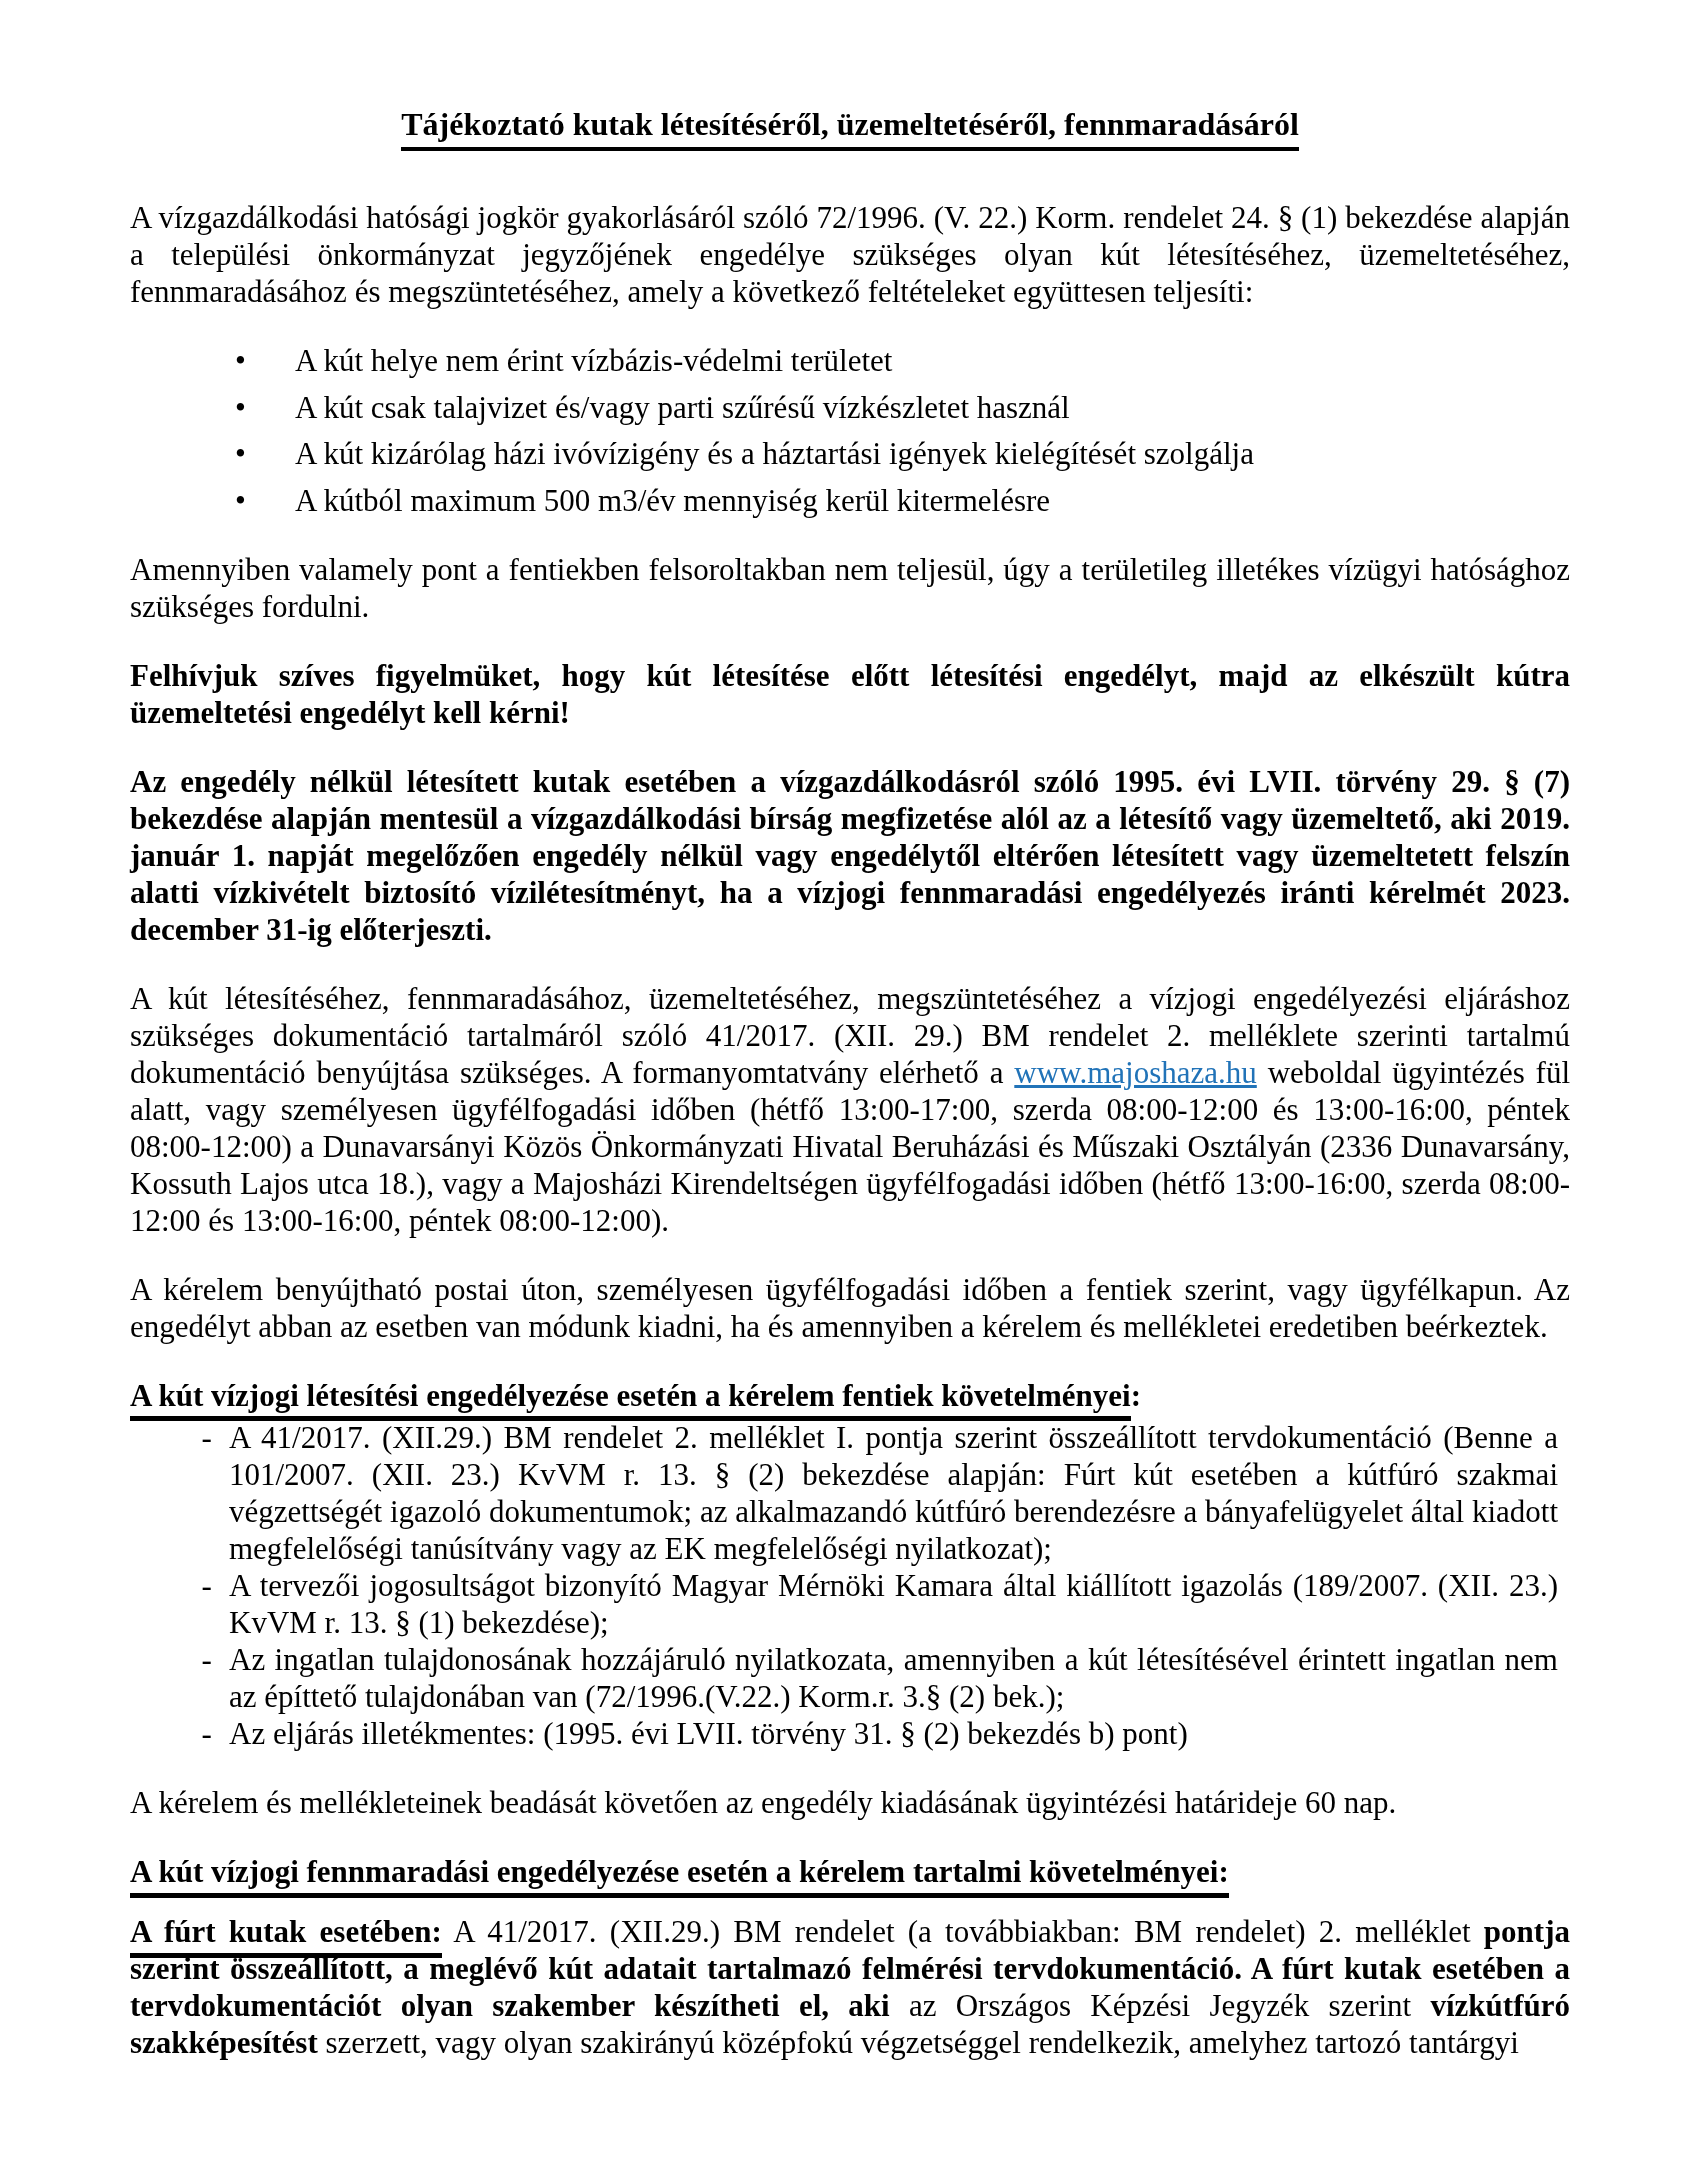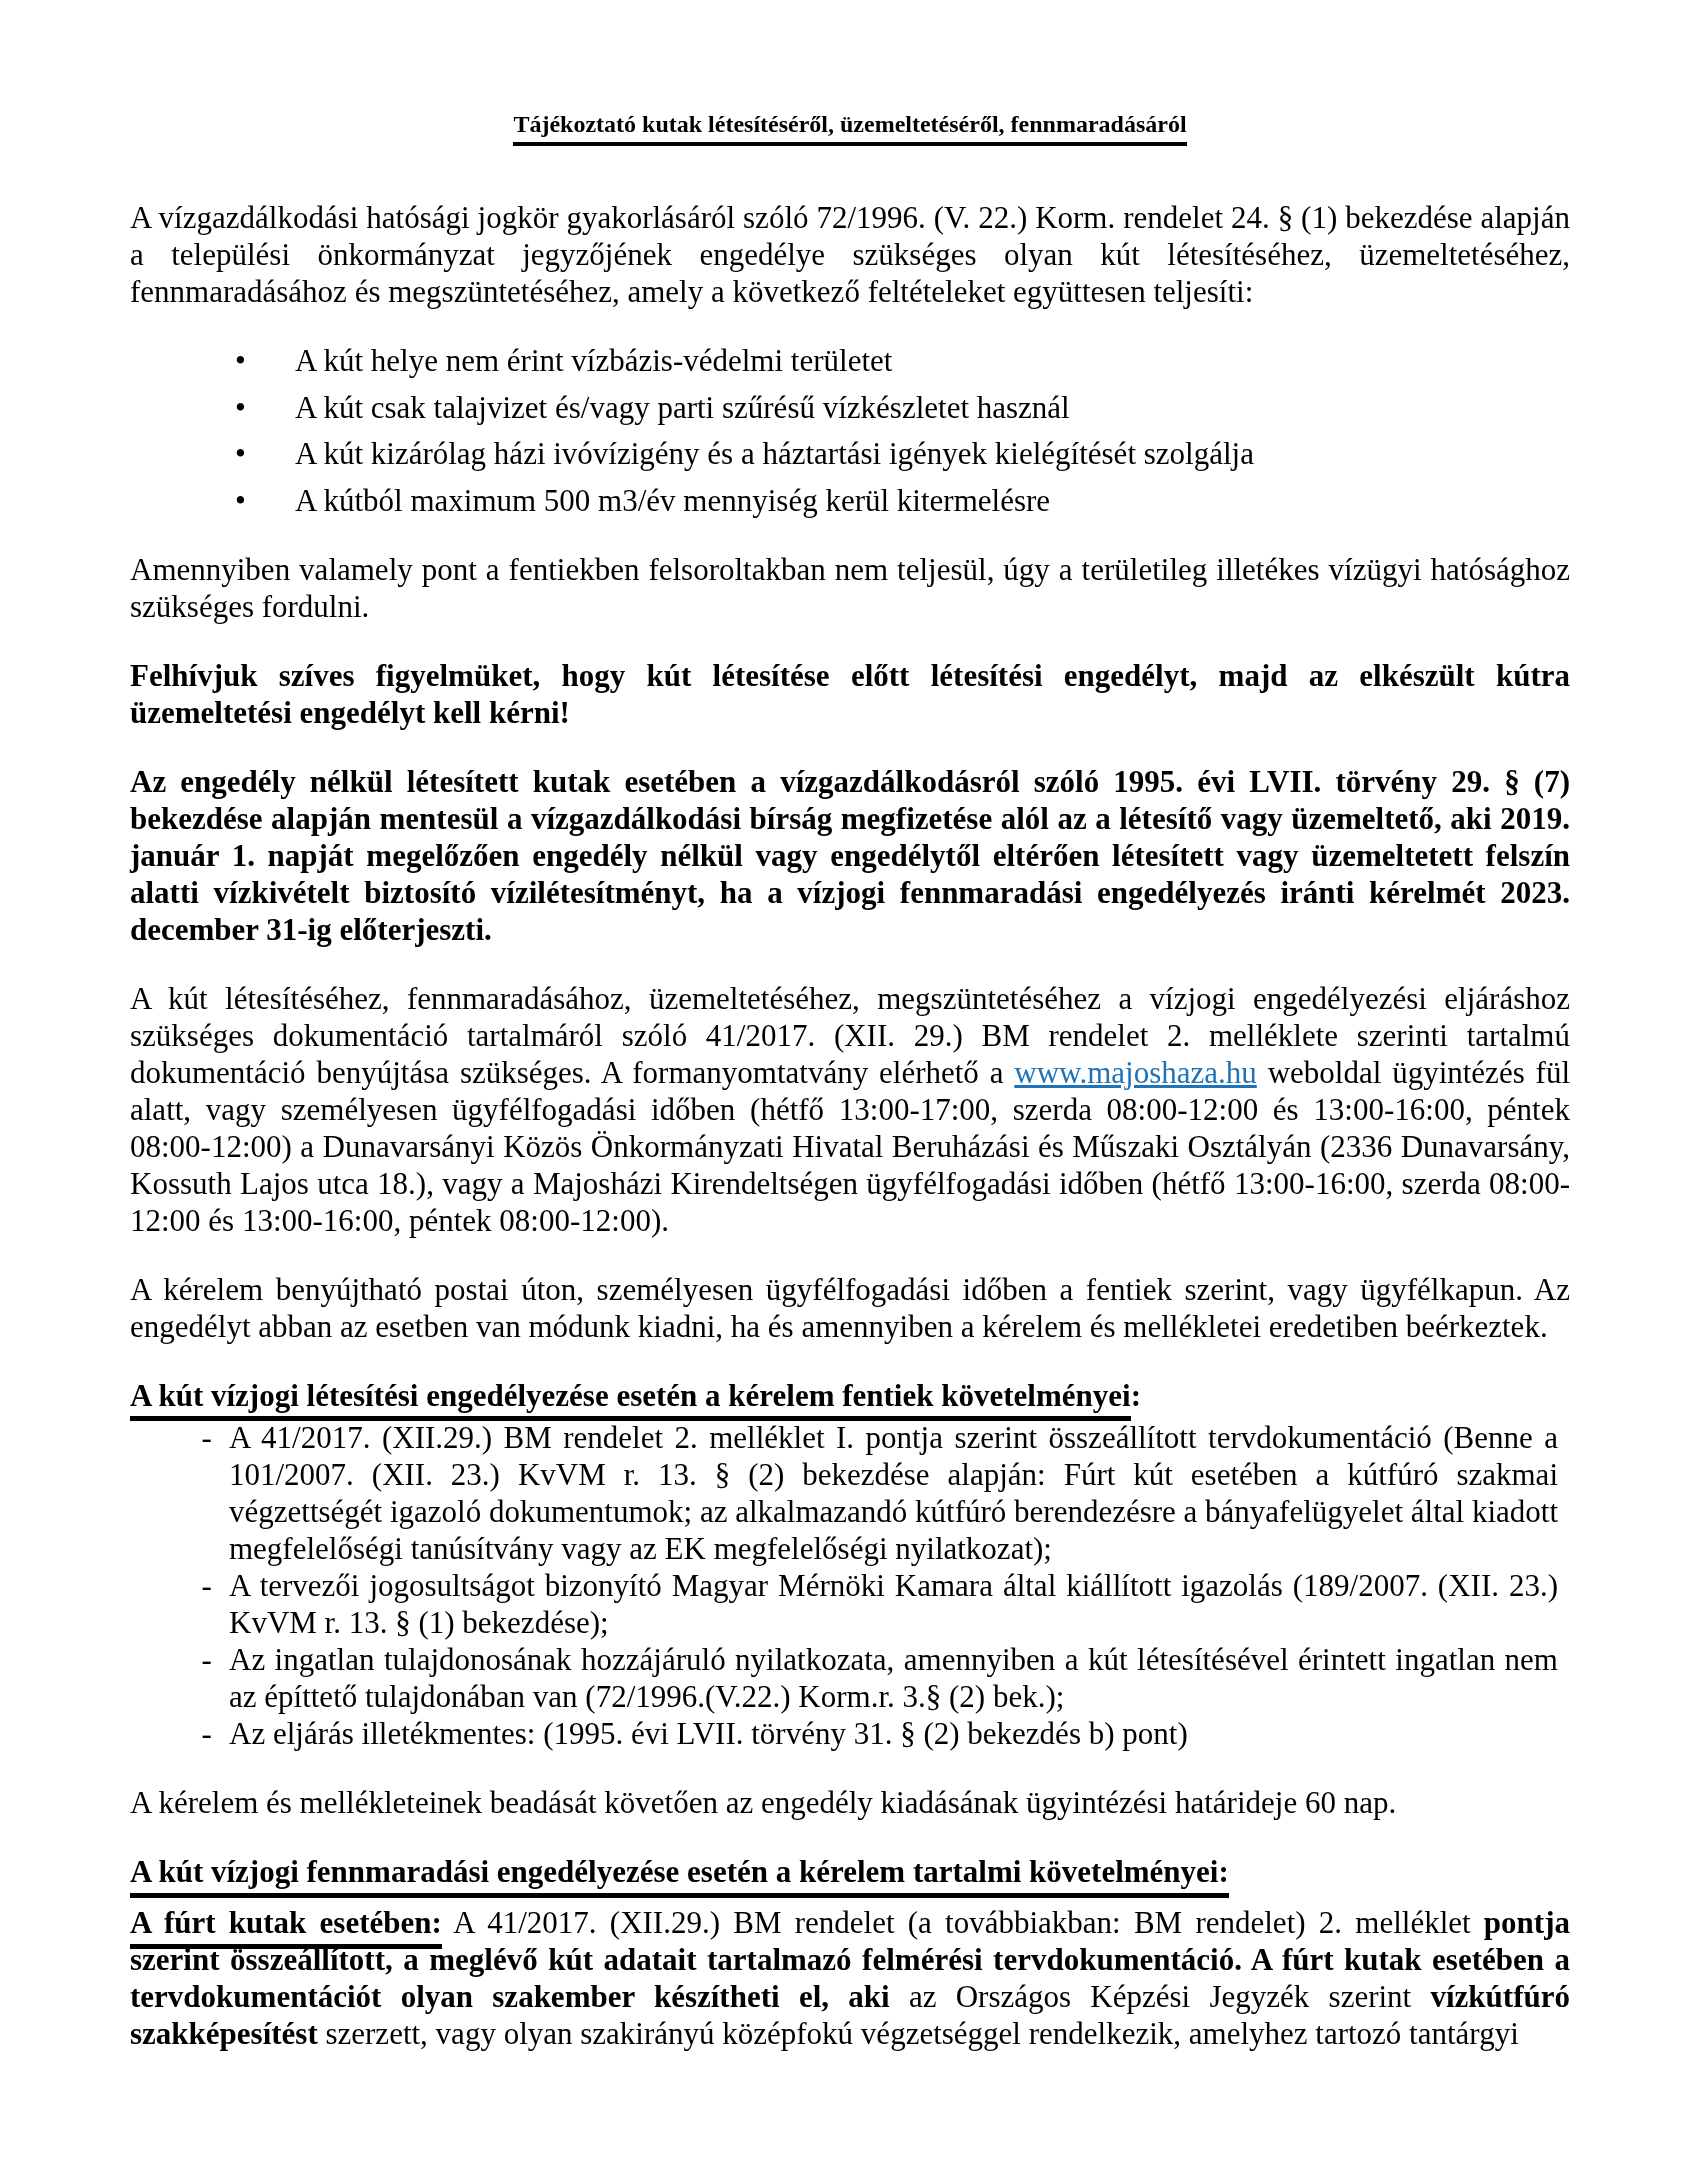--- a/index.html
+++ b/index.html
@@ -12,35 +12,35 @@
     color: #000000;
     font-family: "Liberation Serif", "DejaVu Serif", serif;
     font-size: 31px;
     line-height: 37px;
     padding: 104px 130px 27.4px 130px;
     overflow: hidden;
     text-align: justify;
   }
   .doc-title {
     text-align: center;
-    font-size: 24px;
+    font-size: 32px;
     font-weight: bold;
     line-height: 41px;
     margin: 0 0 54px 0;
   }
   .doc-title .u { border-bottom: 4.8px solid #000; padding-bottom: 4.8px; }
   p { margin: 8px 0 32px 0; }
   p.bold { font-weight: bold; }
   .heading {
     font-weight: bold;
     text-align: left;
     margin: 0 0 5.5px 0;
   }
   .heading.spaced-before { margin-top: 13.7px; }
-  .heading.gap-after { margin-bottom: 14px; }
+  .heading.gap-after { margin-bottom: 23px; }
   .u { border-bottom: 5.5px solid #000; padding-bottom: 3.4px; }
   .b { font-weight: bold; }
   .i { }
   a.link {
     color: var(--link-color, #2173b8);
     text-decoration: underline;
     text-decoration-color: var(--link-color, #2173b8);
     cursor: pointer;
   }
   ul.bullets {

